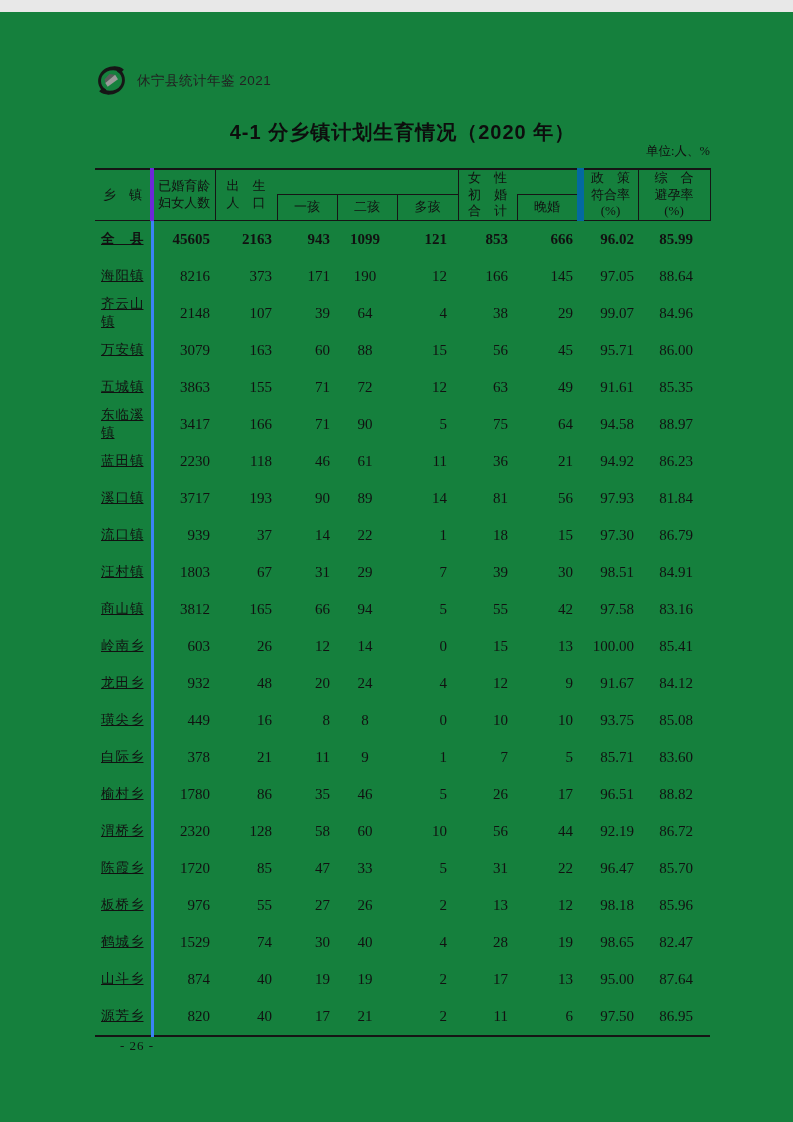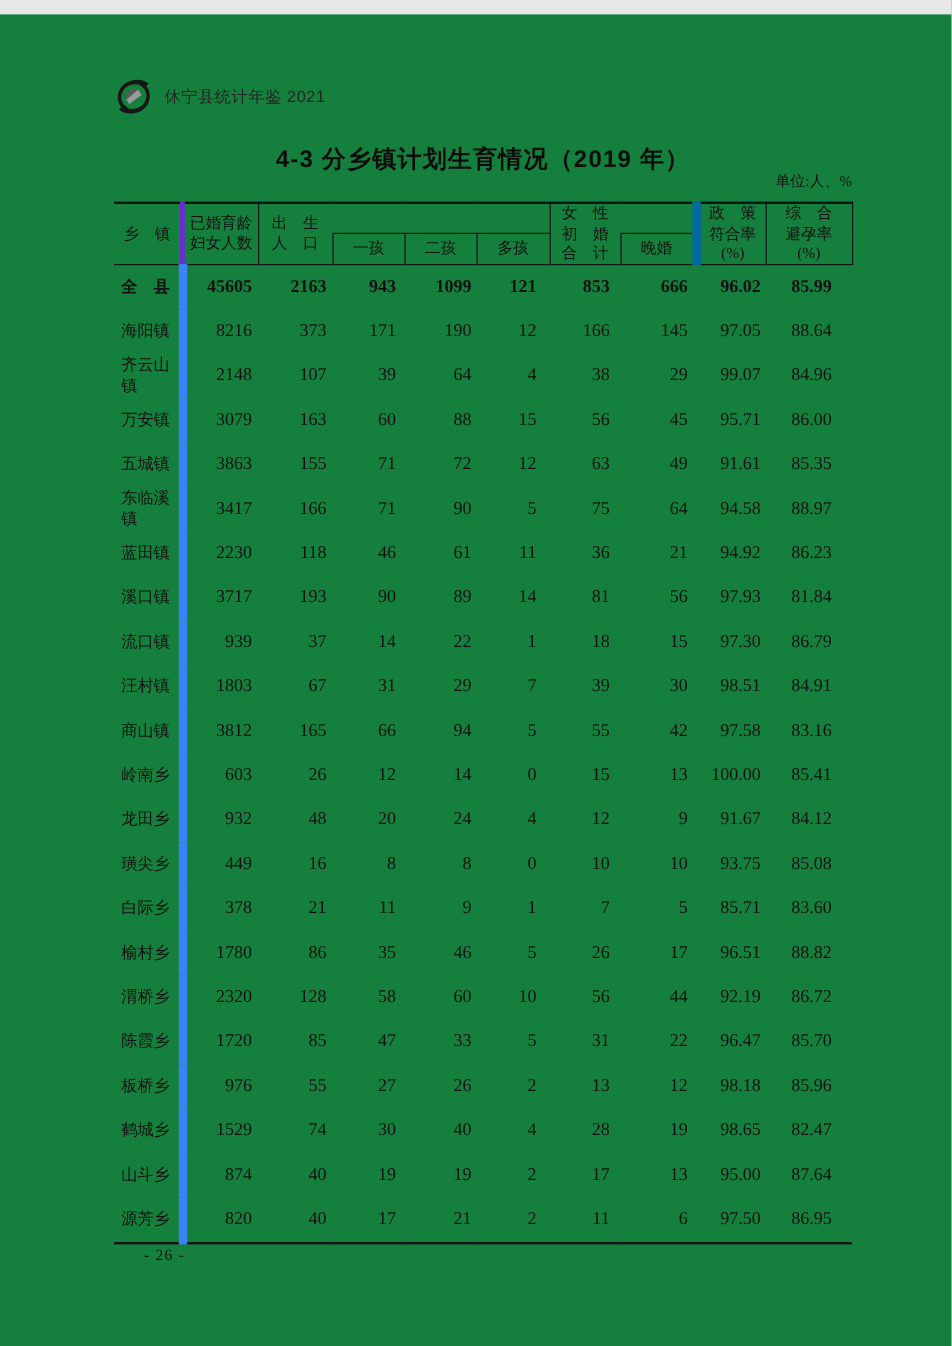--- a/index.html
+++ b/index.html
@@ -51,31 +51,32 @@
   .spacer{border-bottom:1px solid #151515;}
   .th-first,.th-second,.th-multi{border-left:1px solid #151515;}
   .th-marriage{border-left:1px solid #151515;}
   .th-late{border-left:1px solid #151515;}
   .th-policy{border-left:7px solid #0369a1;}
   .th-contra{border-left:1px solid #151515;border-right:1px solid #151515;}
   tbody tr:first-child td{border-top:1px solid #151515;}
   
   tbody td{height:37px;font-size:15px;vertical-align:middle;padding:0;}
   td.name{
-    border-right:7px solid #3b82f6;
+    border-right:3px solid #3b82f6;
     font-size:13.5px;
     padding:0 7px 0 6px;
     text-align:justify;text-align-last:justify;
     text-justify:inter-character;
+    text-decoration:underline;
   }
   td.num{text-align:right;}
   tbody td:nth-child(2){padding-right:5px;}
   tbody td:nth-child(3){padding-right:5px;text-align:right;}
   tbody td:nth-child(4){padding-right:7px;}
-  tbody td:nth-child(5){padding-right:4px;}
+  tbody td:nth-child(5){padding-right:4px;text-align:center;}
   tbody td:nth-child(6){padding-right:11px;}
   tbody td:nth-child(7){padding-right:9px;}
   tbody td:nth-child(8){padding-right:7px;}
   tbody td:nth-child(9){padding-right:4px;}
   tbody td:nth-child(10){padding-right:17px;}
   tr.total{font-weight:bold;}
   
   .page-number{
     position:absolute;left:120px;top:1026px;
     font-size:13px;letter-spacing:1px;color:#111;
@@ -89,21 +90,21 @@
   <div class="brand">
     <svg width="33" height="31" viewBox="0 0 32 30" aria-hidden="true">
       <path d="M28 4.5 C22 -1 9 0.5 4.5 9.5 C0.5 17.5 5 26 13 28.5 L10.5 23.5 C5.5 21 4.5 14.5 7.5 10 C11 4.5 20 3.5 25 7.5 Z" fill="#161616"></path>
       <path d="M4 25.5 C10 31 23 29.5 27.5 20.5 C31.5 12.5 27 4 19 1.5 L21.5 6.5 C26.5 9 27.5 15.5 24.5 20 C21 25.5 12 26.5 7 22.5 Z" fill="#161616"></path>
       <path d="M10 17.5 L19.5 9.5 L14.2 8.8 L9.3 13.8 Z" fill="#5a5a5a"></path>
       <path d="M10 17.5 L19.5 9.5 L22.3 13.8 L12.3 21 Z" fill="#9a9a9a"></path>
     </svg>
     <span class="brand-text">休宁县统计年鉴 2021</span>
   </div>
 
-  <h1 class="page-title">4-3 分乡镇计划生育情况（2019 年）</h1>
+  <h1 class="page-title">4-1 分乡镇计划生育情况（2020 年）</h1>
 
   <div class="unit-note">单位:人、%</div>
 
   <table class="stat">
     <colgroup>
       <col style="width:57px">
         <col style="width:63px">
         <col style="width:62px">
       <col style="width:60px">
         <col style="width:60px">

